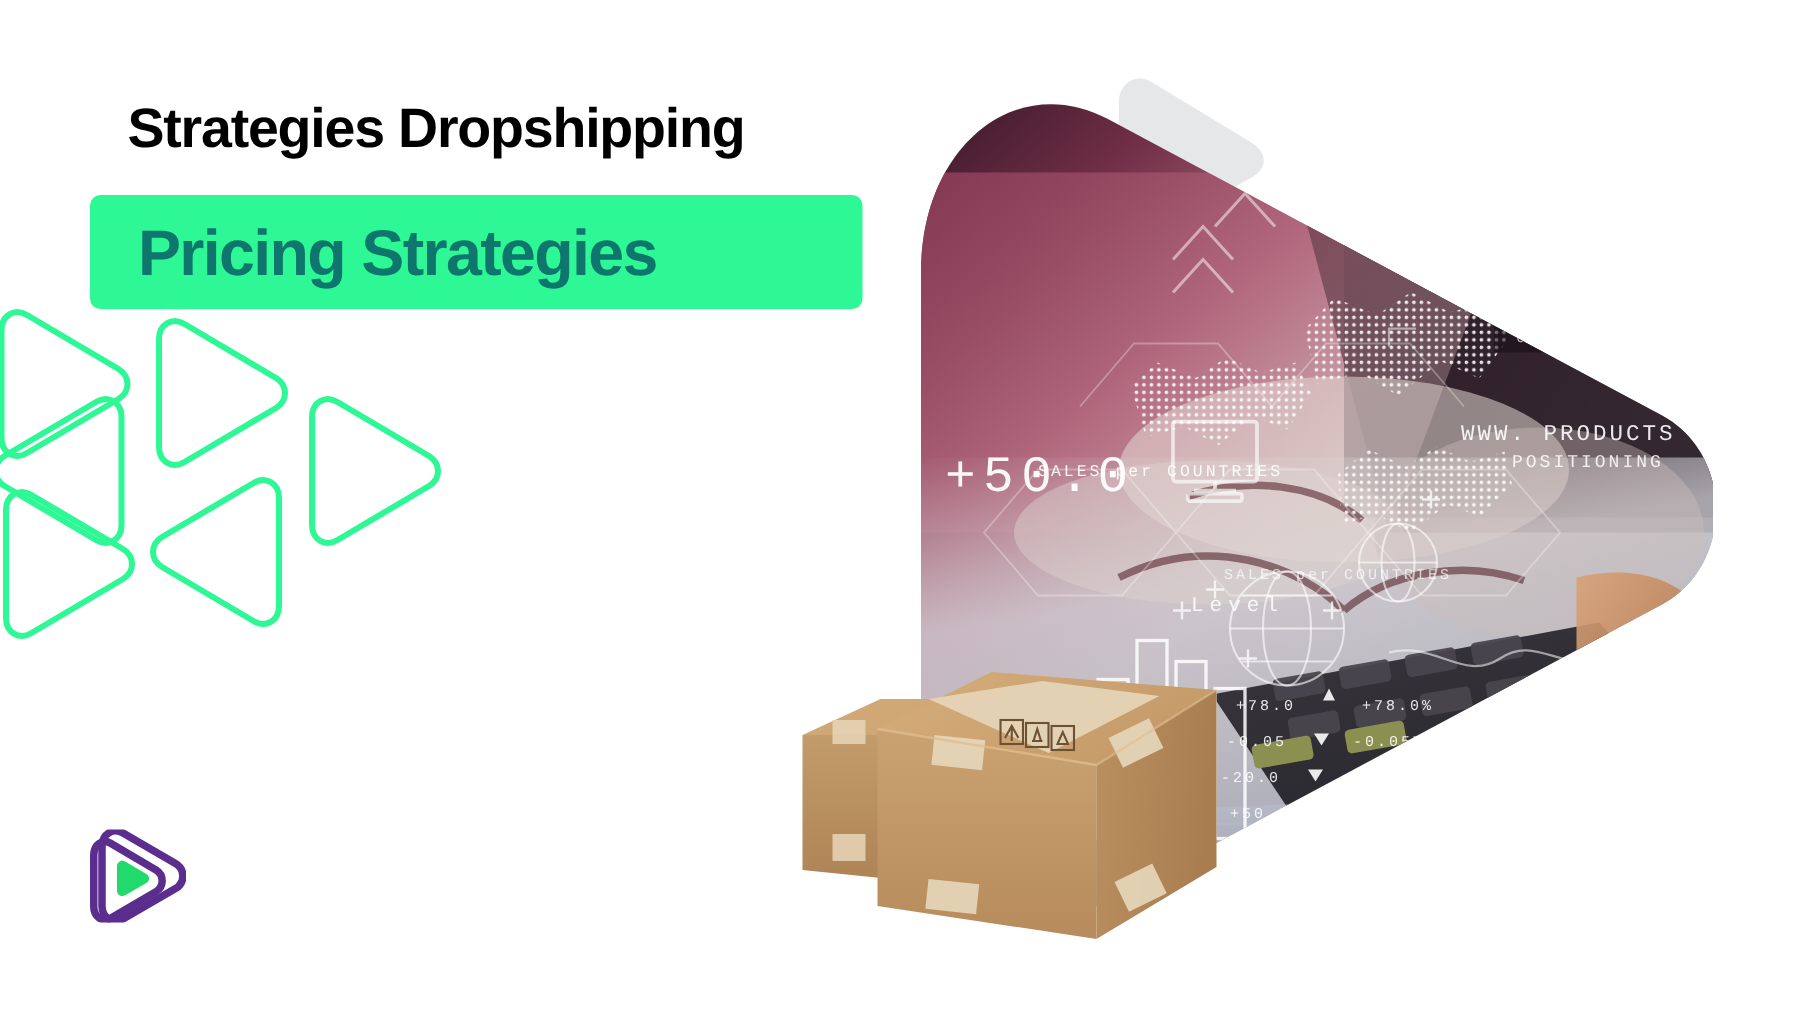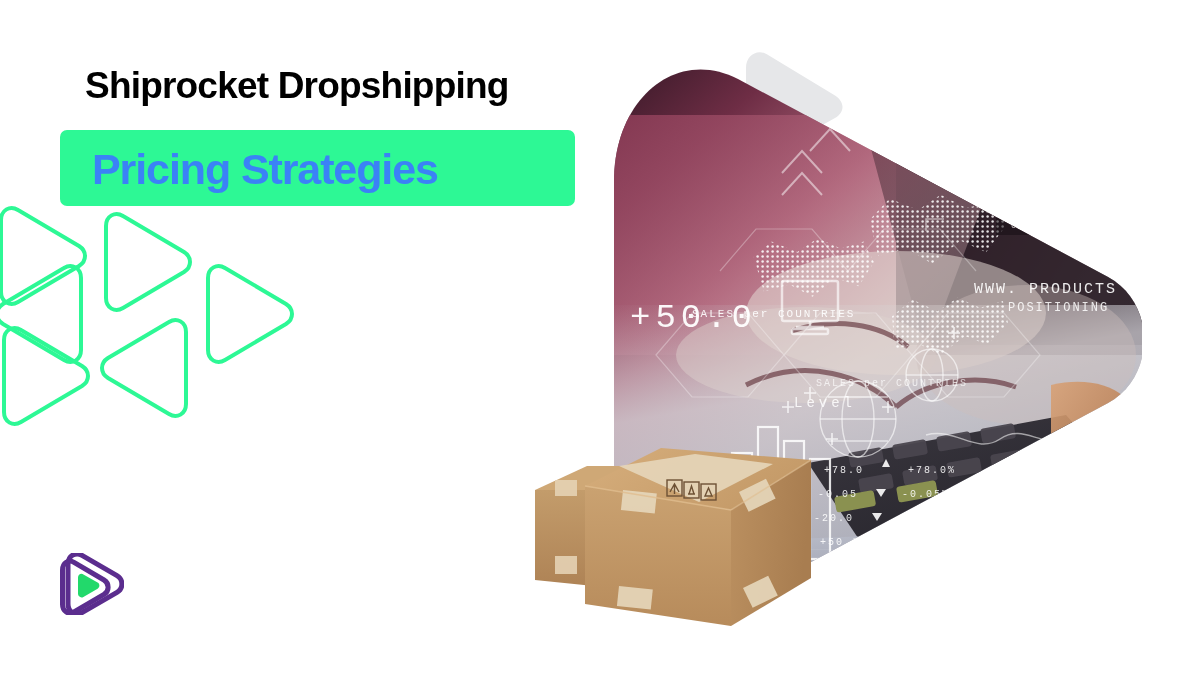--- a/index.html
+++ b/index.html
@@ -19,21 +19,21 @@
     color:#000; white-space:nowrap; line-height:1.1;
   }
   .title-chip {
     position:absolute; left:60px; top:130px;
     width:515px; height:76px;
     background:#2DF895; border-radius:7px;
   }
   .title-chip-text {
     position:absolute; left:92px; top:140px;
     font-size:43px; font-weight:700; letter-spacing:-1.1px;
-    color:#3b82f6; white-space:nowrap; line-height:58px;
+    color:#0f766e; white-space:nowrap; line-height:58px;
   }
 
   
   .tri-pattern { position:absolute; left:-62px; top:268px; width:300px; height:260px; }
   .tri-pattern svg { display:block; overflow:visible; }
 
   
   .logo { position:absolute; left:60px; top:549px; width:300px; height:70px; }
   .logo-mark { position:absolute; left:0; top:4px; width:64px; height:62px; }
   .logo-word {
@@ -54,21 +54,21 @@
 
   
   .boxes { position:absolute; left:515px; top:428px; width:340px; height:250px; }
   .boxes svg { display:block; }
 </style>
 </head>
 <body>
 
 <div id="canvas">
 
-  <div class="headline">Shiprocket Dropshipping</div>
+  <div class="headline">Strategies Dropshipping</div>
 
   <div class="title-chip"></div>
   <div class="title-chip-text">Pricing Strategies</div>
 
   <div class="tri-pattern">
     <svg width="300" height="270" viewBox="0 0 300 270" fill="none">
       <defs>
 
         <g id="triR">
           <path d="M8 14 C8 4 17 -1 25 4 L86 40 C94 45 94 55 86 60 L25 96 C17 101 8 96 8 86 Z" stroke="#2DF895" stroke-width="4" fill="none" stroke-linejoin="round"></path>

